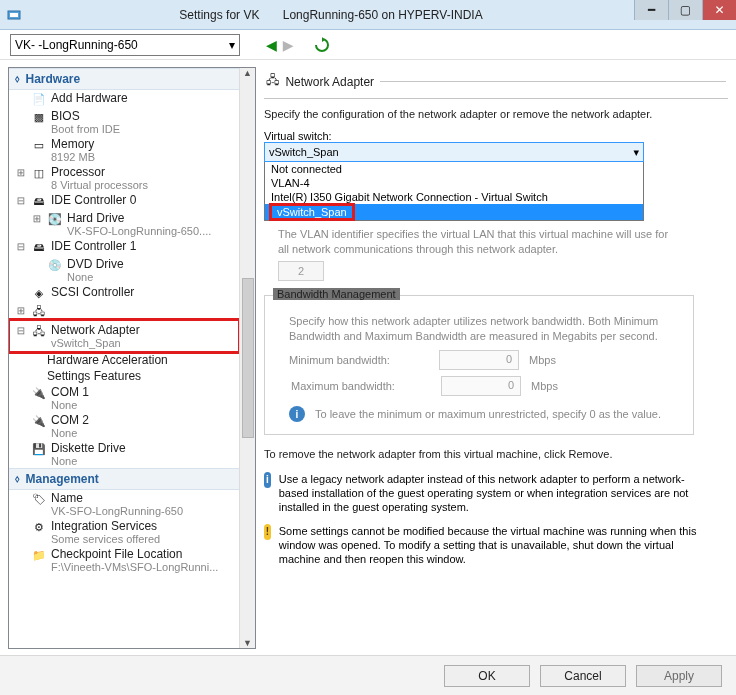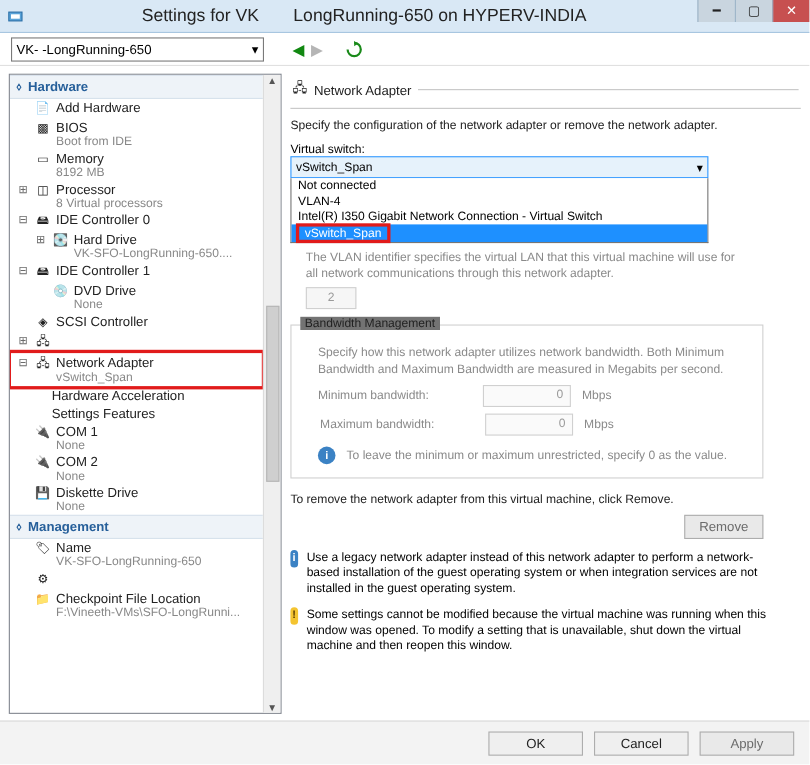--- a/index.html
+++ b/index.html
@@ -1,20 +1,20 @@
 <!DOCTYPE html>
 <html><head>
 <meta charset="utf-8">
 <style>
   * { box-sizing: border-box; font-family: "Segoe UI", Tahoma, sans-serif; }
   body { margin:0; background:#fff; width:736px; height:695px; overflow:hidden; }
   
   .titlebar { height:30px; background:#d9e8f5; display:flex; align-items:center; border-bottom:1px solid #a8c6e0; }
   .titlebar .lefticon { width:28px; display:flex; justify-content:center;}
-  .titlebar .title { flex:1; text-align:center; font-size:16px; color:#222; white-space:pre; }
+  .titlebar .title { flex:1; text-align:center; font-size:12px; color:#222; white-space:pre; }
   .winbtns { display:flex; height:100%; }
   .winbtn { width:34px; height:20px; margin-top:0; display:flex; justify-content:center; align-items:center; font-size:12px; background:#c9d5df; border-left:1px solid #9bb3c7; color:#222;}
   .winbtn.close { background:#c75050; color:#fff; }
   
   .toolbar { height:30px; display:flex; align-items:center; padding:12px 10px; gap:8px; border-bottom:1px solid #e0e0e0; background:#fff;}
   .combo { width:230px; height:22px; border:1px solid #7a7a7a; font-size:12px; padding:2px 4px; display:flex; align-items:center; justify-content:space-between; background:#fff;}
   .navarrows { display:flex; gap:6px; align-items:center; margin-left:18px;}
   .navarrow { font-size:14px; color:#118811; }
   .navarrow.disabled { color:#b5b5b5; }
   
@@ -227,20 +227,24 @@
         <span class="exp"></span>
             <span class="icon">🏷</span>
         <span class="txt">
               <span>Name</span>
               <span class="sub">VK-SFO-LongRunning-650</span>
             </span>
       </div>
       <div class="node">
         <span class="exp"></span>
             <span class="icon">⚙</span>
+        <span class="txt">
+              <span>Integration Services</span>
+              <span class="sub">Some services offered</span>
+            </span>
       </div>
       <div class="node">
         <span class="exp"></span>
             <span class="icon">📁</span>
         <span class="txt">
               <span>Checkpoint File Location</span>
               <span class="sub">F:\Vineeth-VMs\SFO-LongRunni...</span>
             </span>
       </div>
     </div>
@@ -289,23 +293,20 @@
         <span class="inputbox">0</span>
         <span>Mbps</span>
       </div>
       <div class="row gray" style="margin-left:14px;margin-top:10px">
         <span class="iconbox info">i</span>
         <span>To leave the minimum or maximum unrestricted, specify 0 as the value.</span>
       </div>
     </div>
 
     <div class="small" style="margin-top:12px">To remove the network adapter from this virtual machine, click Remove.</div>
-    <div style="display:flex;justify-content:flex-end;width:430px;margin-top:6px">
-      <div class="btn">Remove</div>
-    </div>
 
     <div class="notes" style="width:440px">
       <span class="iconbox info">i</span>
       <span>Use a legacy network adapter instead of this network adapter to perform a network-based installation of the guest operating system or when integration services are not installed in the guest operating system.</span>
     </div>
     <div class="notes" style="width:440px">
       <span class="iconbox warn">!</span>
       <span>Some settings cannot be modified because the virtual machine was running when this window was opened. To modify a setting that is unavailable, shut down the virtual machine and then reopen this window.</span>
     </div>
   </div>

